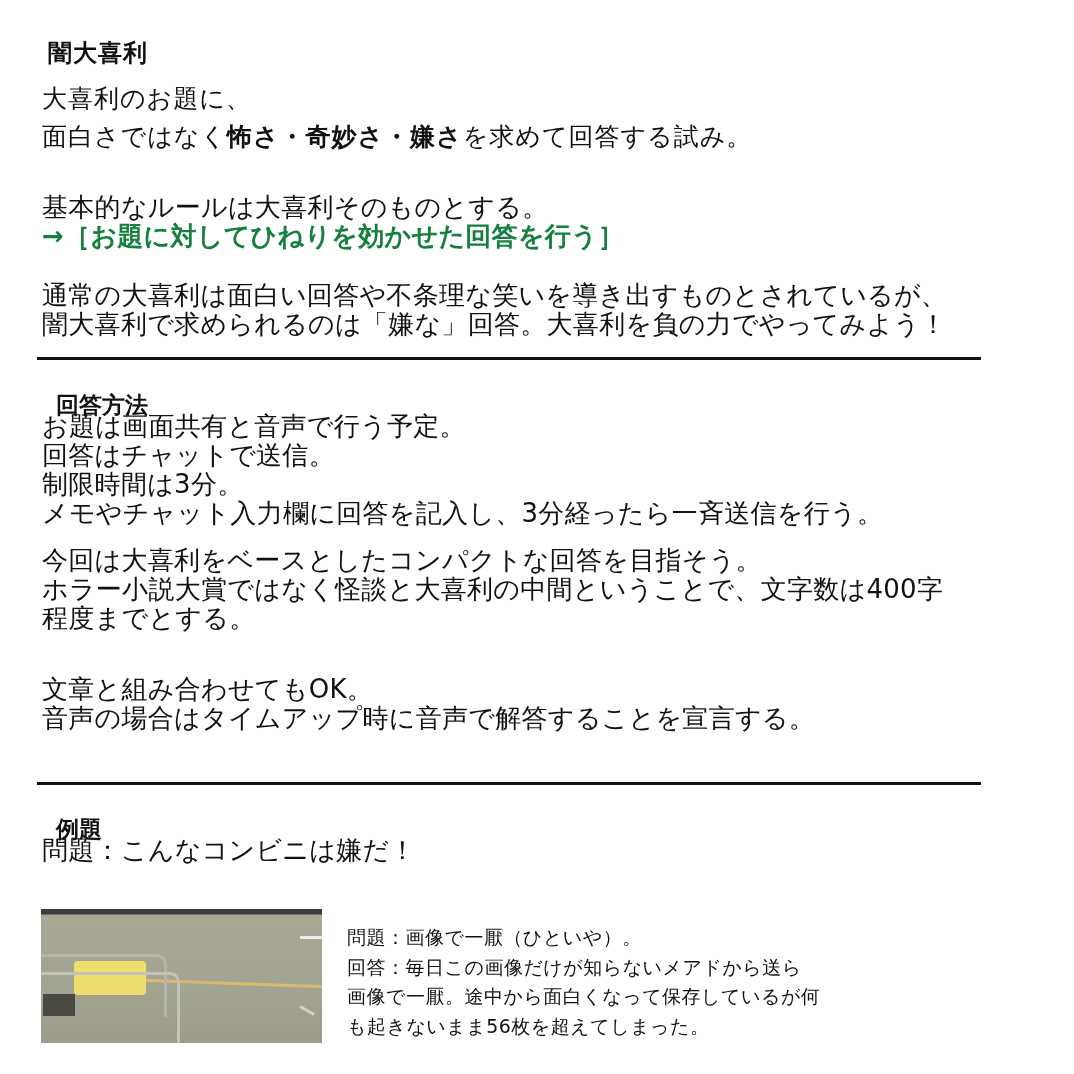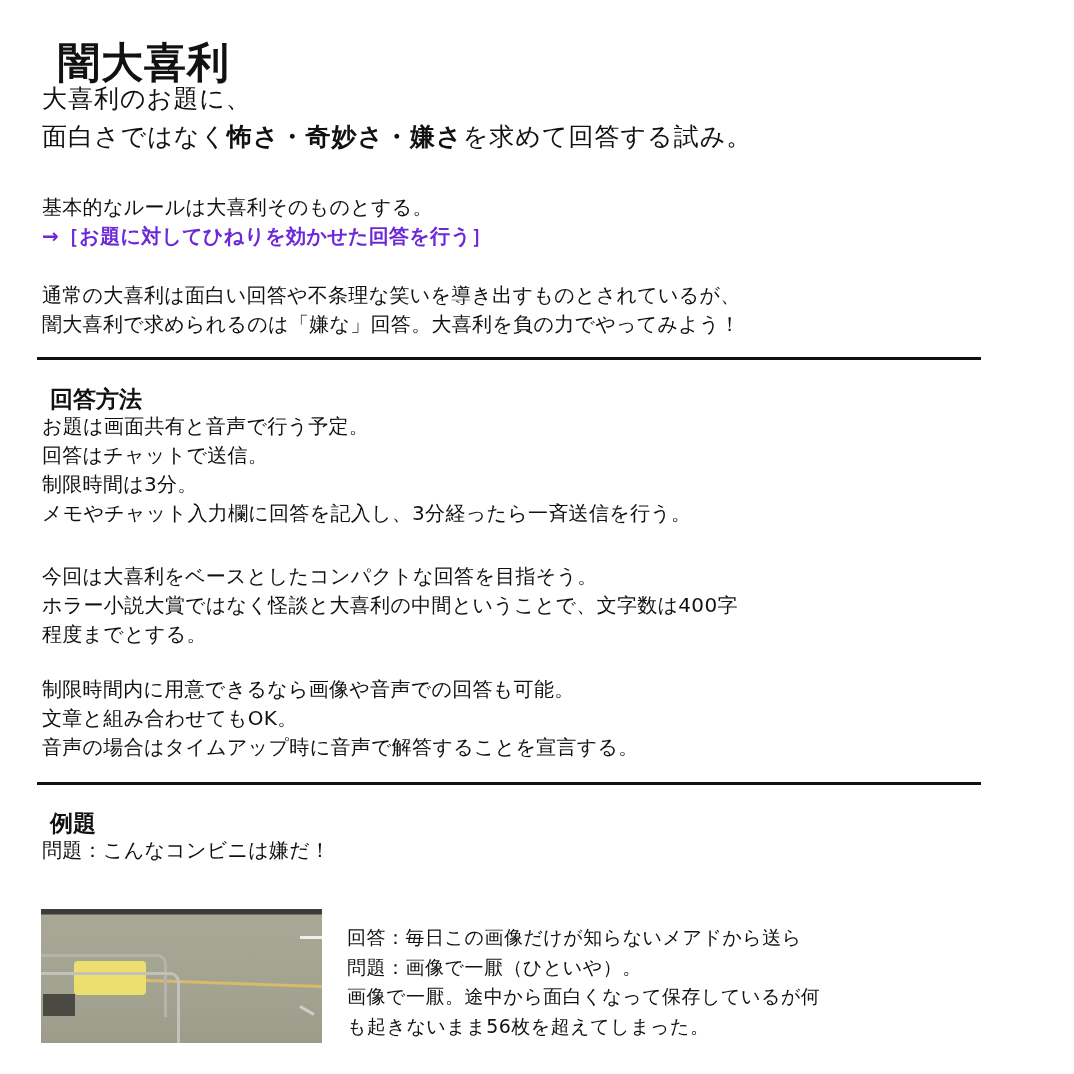--- a/index.html
+++ b/index.html
@@ -4,42 +4,42 @@
   <style>
     html, body { margin: 0; padding: 0; background: #ffffff; }
     body {
       width: 1074px; height: 1074px; position: relative; overflow: hidden;
       font-family: "DejaVu Sans", "Liberation Sans", sans-serif;
       color: #111111;
     }
     .page { position: absolute; left: 0; top: 0; width: 1074px; height: 1074px; }
     .title {
       position: absolute; left: 42px; top: 24px;
-      font-size: 42px; font-weight: bold; letter-spacing: 1px; line-height: 46px;
-      margin: 16px;
+      font-size: 24px; font-weight: bold; letter-spacing: 1px; line-height: 46px;
+      margin: 6px;
     }
     .lead {
       position: absolute; left: 42px; top: 80px;
       font-size: 25px; line-height: 38px; letter-spacing: 1px;
     }
     .lead .line { display: block; white-space: nowrap; font-family: Liberation Serif, serif; }
     .lead b { font-weight: bold; }
     .para {
       position: absolute; left: 42px;
-      font-size: 20px; line-height: 29px; letter-spacing: 0.3px;
+      font-size: 26px; line-height: 29px; letter-spacing: 0.3px;
     }
     .para .line { display: block; white-space: nowrap; }
-    .accent { color: #6d28d9; font-weight: bold; }
+    .accent { color: #15803d; font-weight: bold; }
     .divider {
       position: absolute; left: 37px; width: 944px; height: 3px;
       background: #111111;
     }
     .section-title {
       position: absolute; left: 42px;
-      font-size: 23px; font-weight: bold; line-height: 32px; margin: 8px;
+      font-size: 23px; font-weight: bold; line-height: 32px; margin: 14px;
     }
     .photo {
       position: absolute; left: 41px; top: 909px; width: 281px; height: 134px;
       background: linear-gradient(180deg, #3b3c3d 0px, #3b3c3d 5px, #a9a896 6px, #a3a391 60%, #9d9c8b 100%);
       overflow: hidden;
     }
     .photo .road-line {
       position: absolute; left: 100px; top: 73px; width: 190px; height: 3px;
       background: #d9b96a; transform: rotate(2deg);
     }
@@ -97,28 +97,27 @@
 
   <h2 class="section-title" style="top:375px;">回答方法</h2>
 
   <div class="para" style="top:412px;">
     <span class="line">お題は画面共有と音声で行う予定。</span>
     <span class="line">回答はチャットで送信。</span>
     <span class="line">制限時間は3分。</span>
     <span class="line">メモやチャット入力欄に回答を記入し、3分経ったら一斉送信を行う。</span>
   </div>
 
-  <div class="para" style="top:562px;">
+  <div class="para" style="top:546px;">
     <span class="line">今回は大喜利をベースとしたコンパクトな回答を目指そう。</span>
     <span class="line">ホラー小説大賞ではなく怪談と大喜利の中間ということで、文字数は400字</span>
     <span class="line">程度までとする。</span>
   </div>
 
   <div class="para" style="top:675px;">
-    <span class="line">制限時間内に用意できるなら画像や音声での回答も可能。</span>
     <span class="line">文章と組み合わせてもOK。</span>
     <span class="line">音声の場合はタイムアップ時に音声で解答することを宣言する。</span>
   </div>
 
   <div class="divider" style="top:782px;"></div>
 
   <h2 class="section-title" style="top:799px;">例題</h2>
 
   <div class="para" style="top:836px;">
     <span class="line">問題：こんなコンビニは嫌だ！</span>
@@ -128,19 +127,19 @@
     <div class="dash"></div>
     <div class="road-line"></div>
     <div class="dash2"></div>
     <div class="dark"></div>
     <div class="cart"></div>
     <div class="bar1"></div>
     <div class="bar2"></div>
   </div>
 
   <div class="example-text">
+    <span class="line">問題：画像で一厭（ひといや）。</span>
     <span class="line">回答：毎日この画像だけが知らないメアドから送ら</span>
-    <span class="line">問題：画像で一厭（ひといや）。</span>
     <span class="line">画像で一厭。途中から面白くなって保存しているが何</span>
     <span class="line">も起きないまま56枚を超えてしまった。</span>
   </div>
 
 </div>
 
 </body></html>

